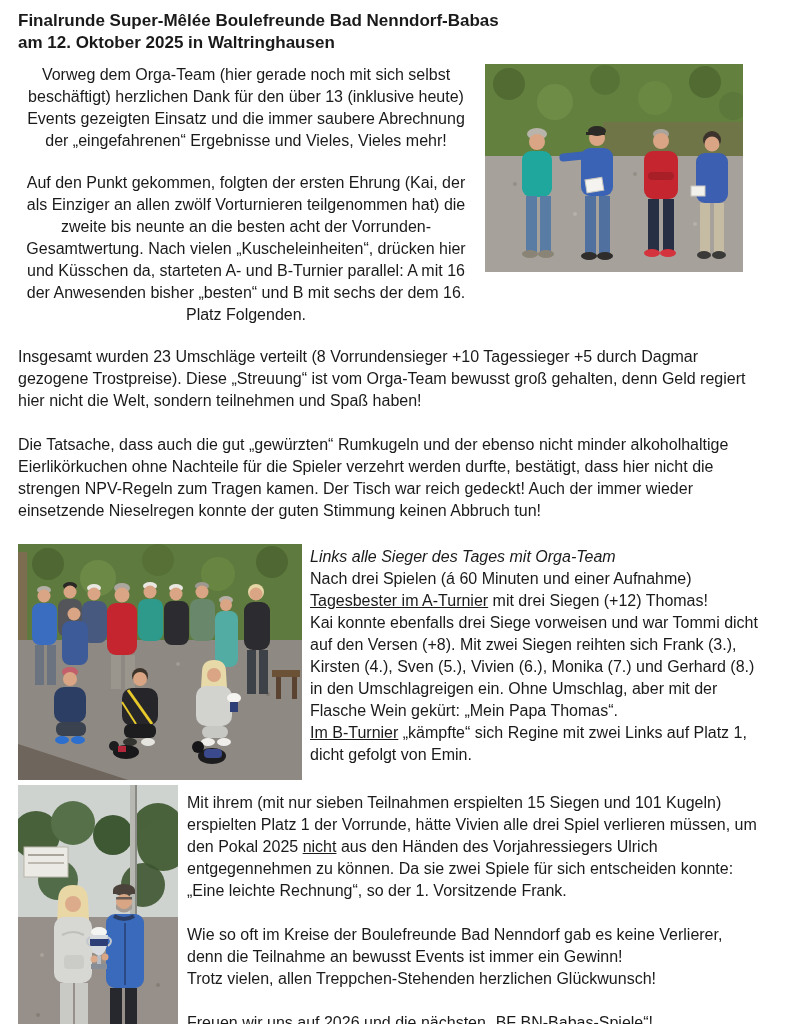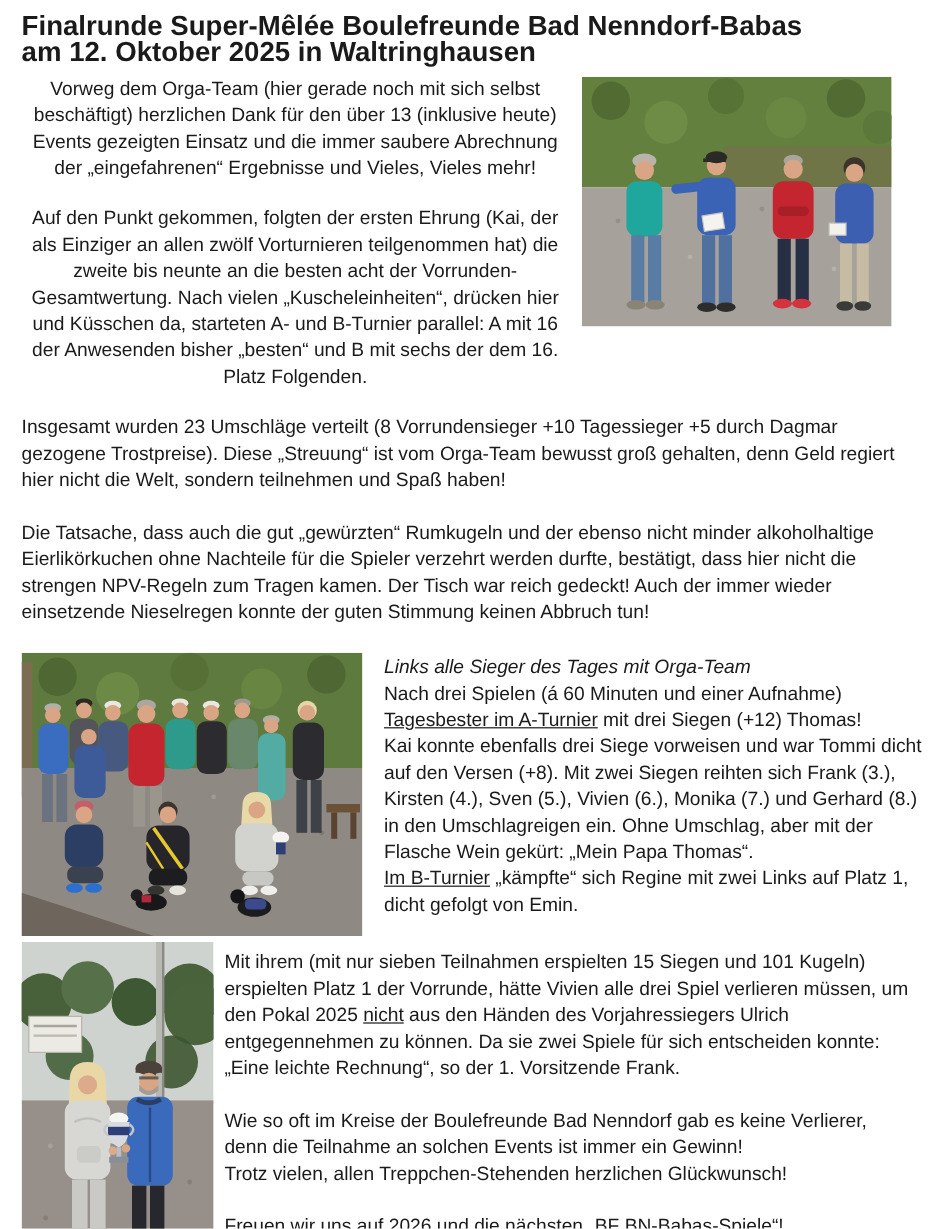--- a/index.html
+++ b/index.html
@@ -2,35 +2,35 @@
 <html lang="de"><head>
 <meta charset="utf-8">
 <style>
   html,body { margin:0; padding:0; background:#ffffff; }
   .page {
     position:relative; width:786px; height:1024px; box-sizing:border-box;
     padding:10px 14px 0 18px; background:#ffffff; overflow:hidden;
     font-family:"Liberation Sans", sans-serif; font-size:16px; line-height:22px;
     color:#1a1a1a;
   }
-  h1 { font-size:23px; line-height:22px; font-weight:bold; margin:0 0 10px 0; }
+  h1 { font-size:17px; line-height:22px; font-weight:bold; margin:0 0 10px 0; }
   h1 span { display:block; }
   p { margin:0; }
   .sec1 { position:relative; }
   .sec1 .textcol { width:456px; }
   .sec1 .textcol p { margin:0 0 20px 0;text-align:center; }
   .photo { display:block; }
   .photo svg { display:block; }
   .photo1 { position:absolute; left:467px; top:0; width:258px; height:208px; }
   .full { margin:16px 0 0 0; max-width:754px; }
   .p3 { margin-top:6px; }
   .p4 { margin-top:22px; }
   .sec2 { display:flex; margin-top:22px; }
   .photo2 { width:284px; height:236px; flex:0 0 auto; margin-right:8px; }
-  .sec2 .textcol { width:460px; padding-top:2px;margin-left:10px; }
+  .sec2 .textcol { width:460px; padding-top:2px; }
   .sec3 { display:flex; margin-top:5px; }
   .photo3 { width:160px; height:265px; flex:0 0 auto; margin-right:9px; }
   .sec3 .textcol { width:584px; padding-top:7px; }
   .sec3 .textcol p { margin:0 0 22px 0; }
   .sec3 .textcol p.tight { margin-bottom:16px; }
   .caption { font-style:italic; }
   .u { text-decoration:underline;text-align:center; }
   .line { display:block; }
 </style>
 </head>
@@ -266,21 +266,21 @@
           <rect x="73" y="179" width="16" height="5" fill="#878e98"></rect>
           <circle cx="76" cy="174" r="3.5" fill="#dcab8b"></circle>
           <circle cx="87" cy="172" r="3.5" fill="#d8a585"></circle>
         </g>
       </svg>
     </div>
     <div class="textcol">
       <p><span>Mit ihrem (mit nur sieben Teilnahmen erspielten 15 Siegen und 101 Kugeln) erspielten Platz 1 der Vorrunde, hätte Vivien alle drei Spiel verlieren müssen, um den Pokal 2025 </span><span class="u">nicht</span><span> aus den Händen des Vorjahressiegers Ulrich entgegennehmen zu können. Da sie zwei Spiele für sich entscheiden konnte: „Eine leichte Rechnung“, so der 1. Vorsitzende Frank.</span></p>
       <p>
         <span class="line">Wie so oft im Kreise der Boulefreunde Bad Nenndorf gab es keine Verlierer,</span>
-        <span class="line">denn die Teilnahme an solchen Events ist immer ein Gewinn!</span>
+        <span class="line">denn die Teilnahme an bewusst Events ist immer ein Gewinn!</span>
         <span class="line">Trotz vielen, allen Treppchen-Stehenden herzlichen Glückwunsch!</span>
       </p>
       <p class="tight">Freuen wir uns auf 2026 und die nächsten „BF BN-Babas-Spiele“!</p>
 
     </div>
   </div>
 
 </div>
 
 </body></html>

